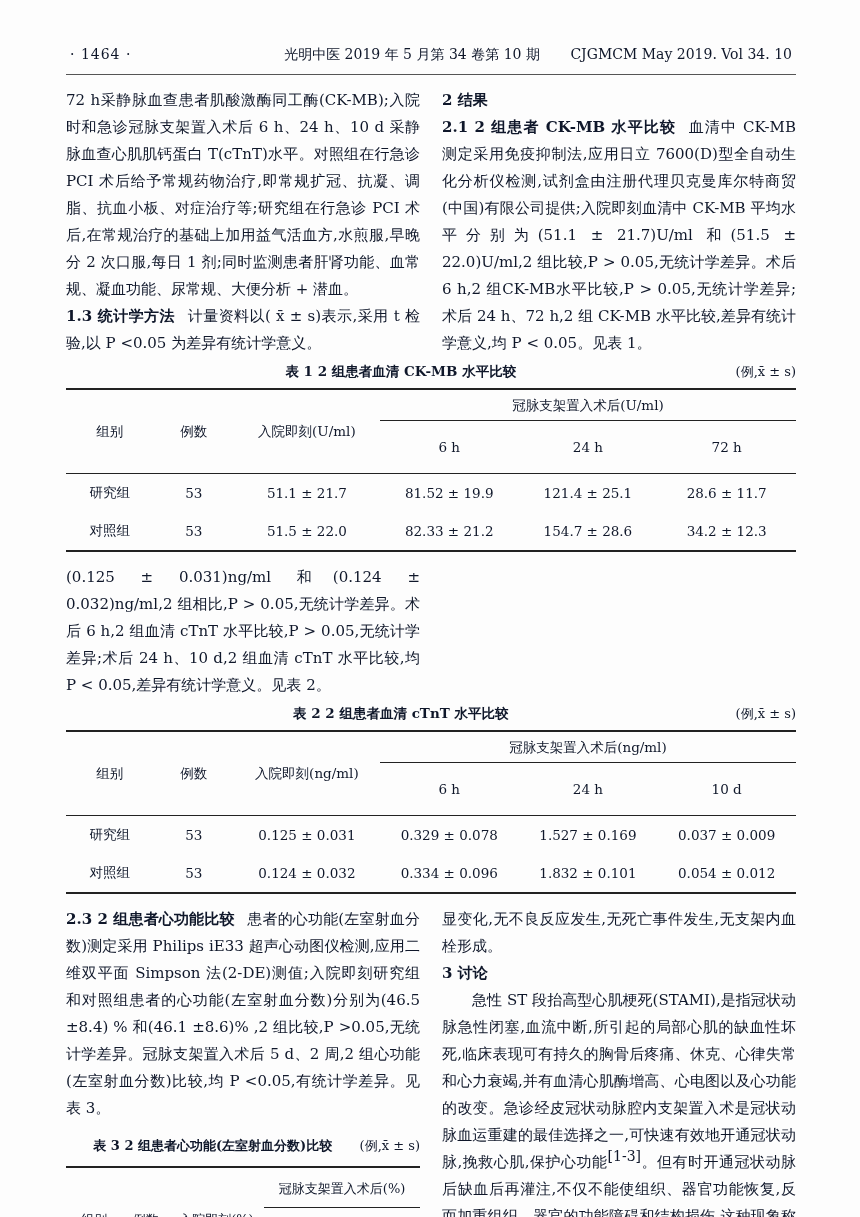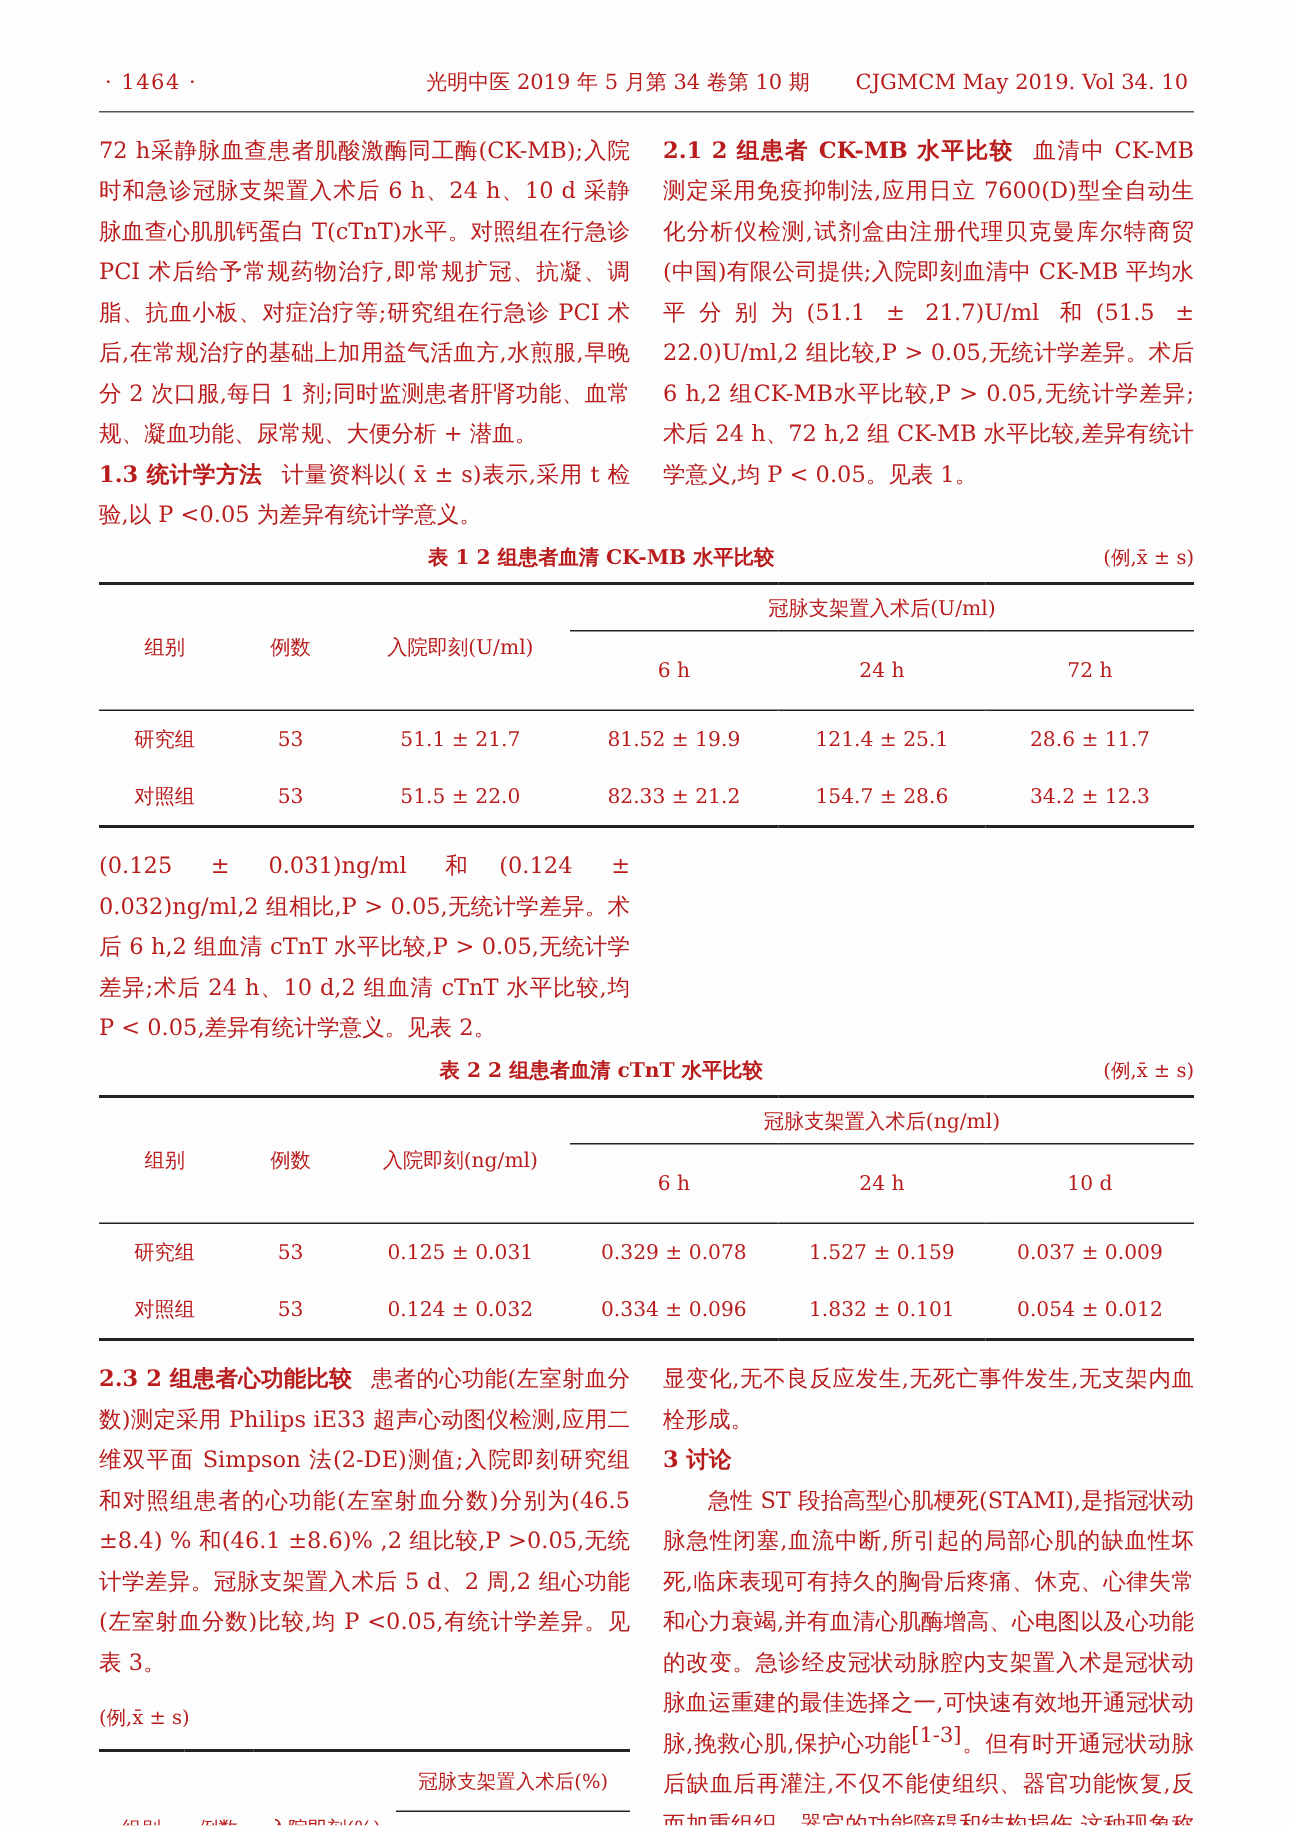--- a/index.html
+++ b/index.html
@@ -2,21 +2,21 @@
 <html><head>
 <meta charset="utf-8">
 <style>
   * { box-sizing: border-box; }
   html,body { margin:0; padding:0; background:#ffffff; }
   .page {
     position: relative;
     width: 860px; height: 1217px;
     background: #fdfdfd;
     font-family: "DejaVu Serif", "Liberation Serif", serif;
-    color: #b91c1c;
+    color: #0f172a;
     padding: 46px 64px 0 66px;
     overflow: hidden;
   }
   
   .hdr {
     display: flex; align-items: baseline;
     font-size: 14px; padding: 0 4px 10px 4px;
     border-bottom: 1px solid #555;
   }
   .hdr .pageno { width: 120px; letter-spacing: 1px; }
@@ -62,20 +62,21 @@
       <span class="en">CJGMCM   May 2019. Vol 34. 10</span>
     </span>
   </div>
 
   <div class="cols">
     <div class="col">
       <p><span>72 h采静脉血查患者肌酸激酶同工酶(CK-MB);入院时和急诊冠脉支架置入术后 6 h、24 h、10 d 采静脉血查心肌肌钙蛋白 T(cTnT)水平。对照组在行急诊 PCI 术后给予常规药物治疗,即常规扩冠、抗凝、调脂、抗血小板、对症治疗等;研究组在行急诊 PCI 术后,在常规治疗的基础上加用益气活血方,水煎服,早晚分 2 次口服,每日 1 剂;同时监测患者肝肾功能、血常规、凝血功能、尿常规、大便分析 + 潜血。</span></p>
       <p><b class="inh">1.3  统计学方法</b><span class="hbody">计量资料以( x̄ ± s)表示,采用 t 检验,以 P &lt;0.05 为差异有统计学意义。</span></p>
     </div>
     <div class="col">
+      <p><b class="inh">2  结果</b></p>
       <p><b class="inh">2.1  2 组患者 CK-MB 水平比较</b><span class="hbody">血清中 CK-MB 测定采用免疫抑制法,应用日立 7600(D)型全自动生化分析仪检测,试剂盒由注册代理贝克曼库尔特商贸(中国)有限公司提供;入院即刻血清中 CK-MB 平均水平分别为(51.1 ± 21.7)U/ml 和(51.5 ± 22.0)U/ml,2 组比较,P &gt; 0.05,无统计学差异。术后 6 h,2 组CK-MB水平比较,P &gt; 0.05,无统计学差异;术后 24 h、72 h,2 组 CK-MB 水平比较,差异有统计学意义,均 P &lt; 0.05。见表 1。</span></p>
     </div>
   </div>
 
   <div class="tablewrap">
     <div class="tcapline">
       <span class="cap">表 1  2 组患者血清 CK-MB 水平比较</span>
       <span class="note">(例,x̄ ± s)</span>
     </div>
     <table class="jt">
@@ -153,41 +154,42 @@
           <th>24 h</th>
           <th>10 d</th>
         </tr>
       </thead>
       <tbody>
         <tr>
           <td>研究组</td>
           <td>53</td>
           <td>0.125 ± 0.031</td>
           <td>0.329 ± 0.078</td>
-          <td>1.527 ± 0.159</td>
+          <td>1.527 ± 0.169</td>
           <td>0.037 ± 0.009</td>
         </tr>
         <tr>
           <td>对照组</td>
           <td>53</td>
           <td>0.124 ± 0.032</td>
           <td>0.334 ± 0.096</td>
           <td>1.832 ± 0.101</td>
           <td>0.054 ± 0.012</td>
         </tr>
       </tbody>
     </table>
   </div>
 
   <div class="cols">
     <div class="col">
       <p><b class="inh">2.3  2 组患者心功能比较</b><span class="hbody">患者的心功能(左室射血分数)测定采用 Philips iE33 超声心动图仪检测,应用二维双平面 Simpson 法(2-DE)测值;入院即刻研究组和对照组患者的心功能(左室射血分数)分别为(46.5 ±8.4) % 和(46.1 ±8.6)% ,2 组比较,P &gt;0.05,无统计学差异。冠脉支架置入术后 5 d、2 周,2 组心功能(左室射血分数)比较,均 P &lt;0.05,有统计学差异。见表 3。</span></p>
 
       <div class="smalltablewrap">
         <div class="tcapline">
+          <span class="cap">表 3  2 组患者心功能(左室射血分数)比较</span>
           <span class="note">(例,x̄ ± s)</span>
         </div>
         <table class="jt jt3">
           <colgroup>
               <col style="width:16%">
               <col style="width:13%">
               <col style="width:27%">
               <col style="width:22%">
               <col style="width:22%">
             </colgroup>

